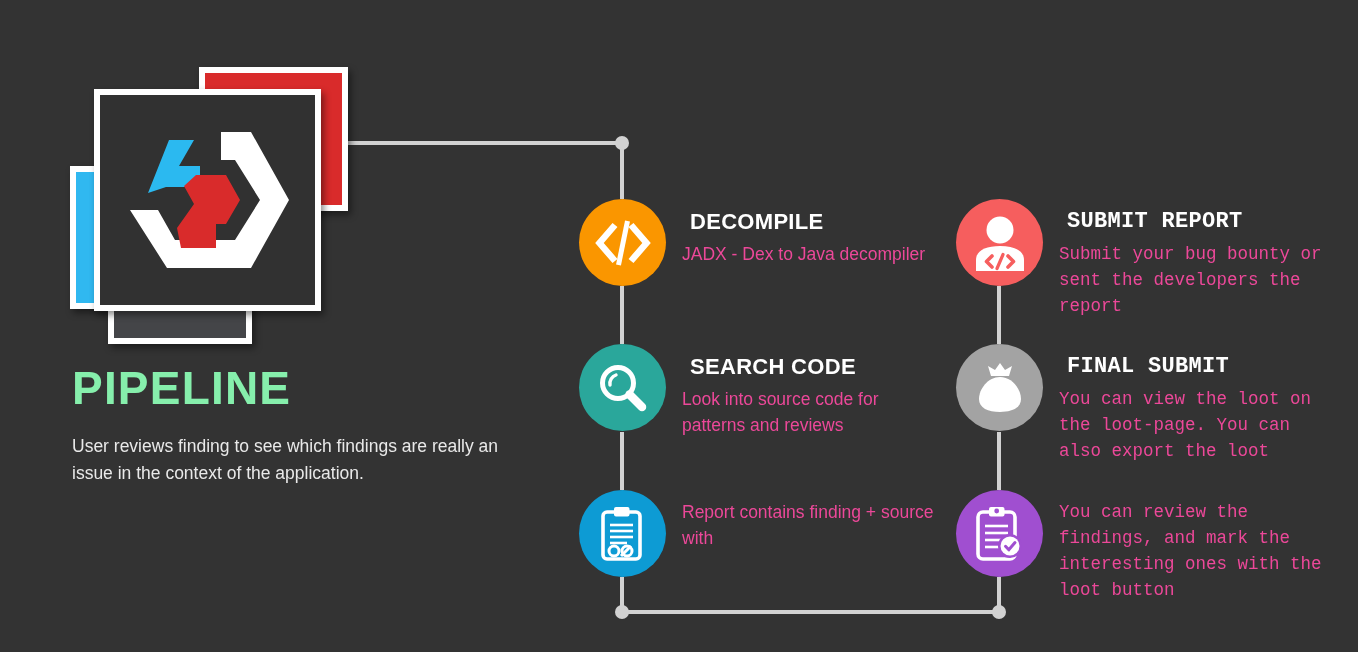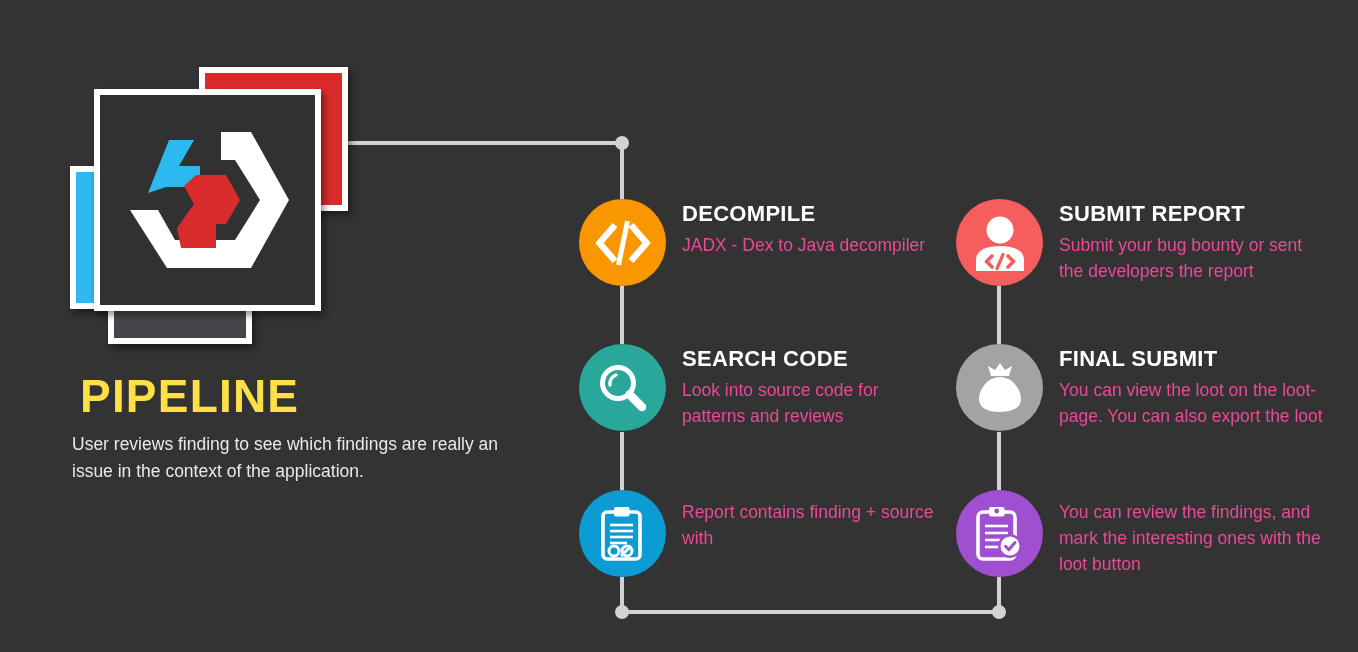--- a/index.html
+++ b/index.html
@@ -63,29 +63,29 @@
   }
 
   
   #headline {
     position: absolute;
     left: 72px;
     top: 365px;
     width: 470px;
   }
   #page-title {
-    margin: 8px;
+    margin: 0;
     font-size: 46px;
     font-weight: bold;
     letter-spacing: 1.2px;
-    color: #fde047;
+    color: #86efac;
     line-height: 1.0;
   }
   #page-subtitle {
-    margin: 12px 0 0 0;
+    margin: 22px 0 0 0;
     font-size: 17.5px;
     line-height: 1.55;
     color: #e9e9e9;
     font-weight: normal;
   }
 
   
   #connectors {
     position: absolute;
     left: 0; top: 0;
@@ -106,36 +106,36 @@
     display: flex;
     align-items: center;
     justify-content: center;
   }
   .step-text {
     position: absolute;
     left: 103px;
     top: 3px;
   }
   .step-title {
-    margin: 0;
+    margin: 8px;
     font-size: 22px;
     font-weight: bold;
     letter-spacing: 0.3px;
     color: #ffffff;
     white-space: nowrap;
     line-height: 1.1;
   }
   .step-desc {
     margin: 7px 0 0 0;
     font-size: 17.5px;
     line-height: 1.48;
     color: #ec4899;
   }
   .w-narrow { width: 252px; }
-  .w-wide   { width: 266px; }
+  .w-wide   { width: 266px; font-family: Liberation Mono, monospace; }
 </style>
 </head>
 <body>
 
 <div id="canvas">
 
   <svg id="connectors" viewBox="0 0 1358 652" width="1358" height="652">
 
     <path d="M340 143 H622 V199" stroke="#d2d2d2" stroke-width="4" fill="none"></path>
     <circle cx="622" cy="143" r="7" fill="#d2d2d2"></circle>

